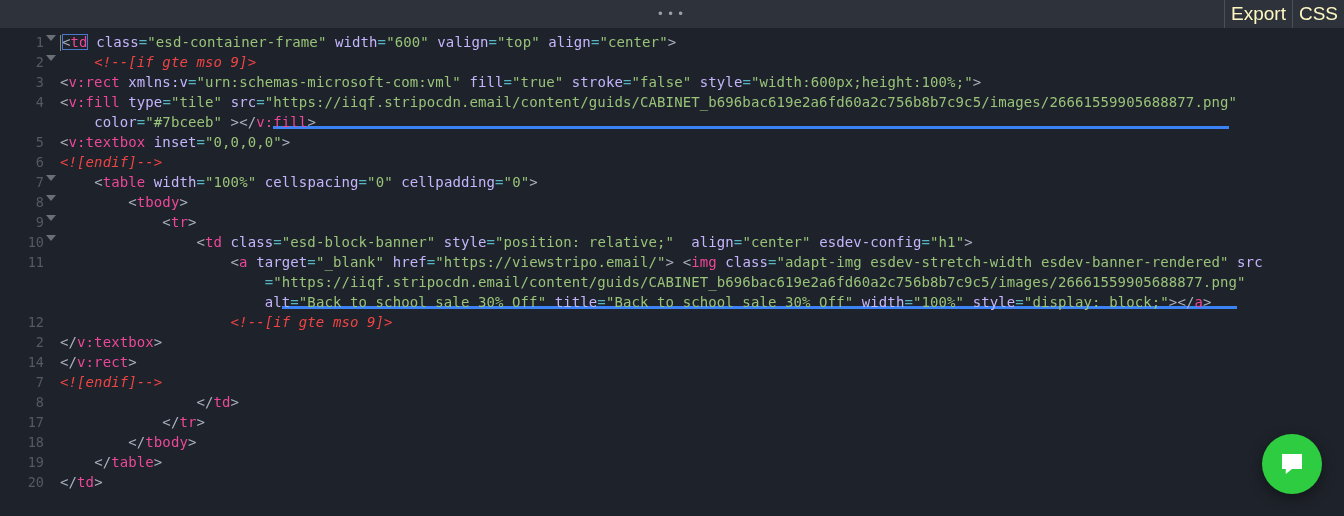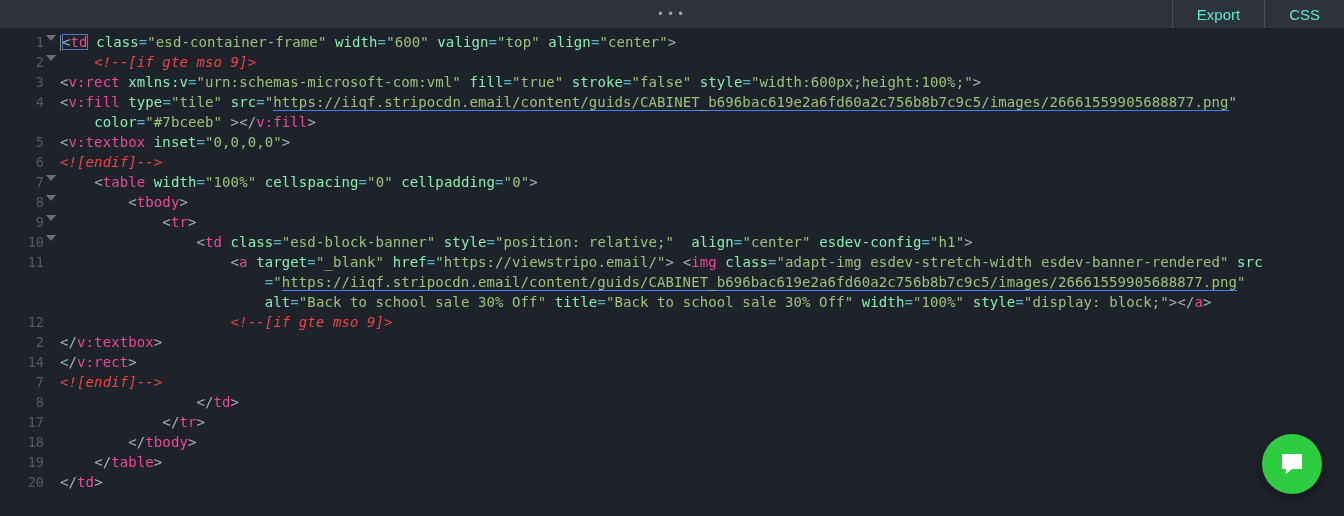--- a/index.html
+++ b/index.html
@@ -1,35 +1,35 @@
 <!DOCTYPE html>
 <html><head>
 <meta charset="utf-8">
 <style>
   * { margin:0; padding:0; box-sizing:border-box; }
   html,body { width:1344px; height:516px; background:#1e222a; font-family:Menlo,Consolas,"DejaVu Sans Mono",monospace; font-size:14px; color:#abb2bf; overflow:hidden; }
   .toolbar { position:absolute; top:0; left:0; right:0; height:28px; background:rgba(60,64,72,0.55); display:flex; align-items:center; }
   .toolbar .dots { position:absolute; left:50%; transform:translateX(-50%); color:#9aa0a8; letter-spacing:3px; font-size:12px; }
   .toolbar .right { margin-left:auto; display:flex; height:100%; }
-  .tbtn { padding:0 24px; height:100%; display:flex; align-items:center; color:#5eead4; font-family:sans-serif; font-size:15px; border-left:1px solid #4a4f59; cursor:pointer; }
+  .tbtn { padding:0 6px; height:100%; display:flex; align-items:center; color:#fef9c3; font-family:sans-serif; font-size:19px; border-left:1px solid #4a4f59; cursor:pointer; }
   .editor { position:absolute; top:28px; left:0; right:0; bottom:0; display:flex; }
   .gutter { width:54px; padding-top:4px; text-align:right; color:#555a62; font-size:13.5px; user-select:none; }
   .gln { height:20px; line-height:20px; padding-right:10px; position:relative; }
   .fold { position:absolute; right:-2px; top:3px; width:0; height:0; border-left:5px solid transparent; border-right:5px solid transparent; border-top:6px solid #6a6f78; }
   .code { flex:1; padding:4px 0 0 6px; font-size:14px; line-height:20px; white-space:pre; letter-spacing:0.1px; }
   .row { height:20px; }
 
   .pn { color:#abb2bf; }              
   .tag { color:#ec4899; }             
-  .attr { color:#86efac; }            
+  .attr { color:#c4b5fd; }            
   .op  { color:#56b6c2; }             
   .str { color:#98c379; }             
   .cmt { color:#ef4444; font-style:italic; } 
   .boxsel { outline:1px solid #4c78cc; outline-offset:-1px; }
-  .ul-pink { border-bottom:1px solid #3b82f6; padding-bottom:0; }
+  .ul-pink { border-bottom:3px solid #3b82f6; padding-bottom:16px; }
   .cursor { display:inline-block; width:1px; height:16px; background:#888; vertical-align:middle; margin-right:1px; }
 
   .fab { position:absolute; right:22px; bottom:22px; width:60px; height:60px; border-radius:50%; background:#2ecc40; display:flex; align-items:center; justify-content:center; box-shadow:0 4px 14px rgba(0,0,0,0.4); cursor:pointer; }
   .fab svg { width:30px; height:30px; }
 </style>
 </head>
 <body>
 
 <div class="toolbar">
   <span class="dots">•••</span>

